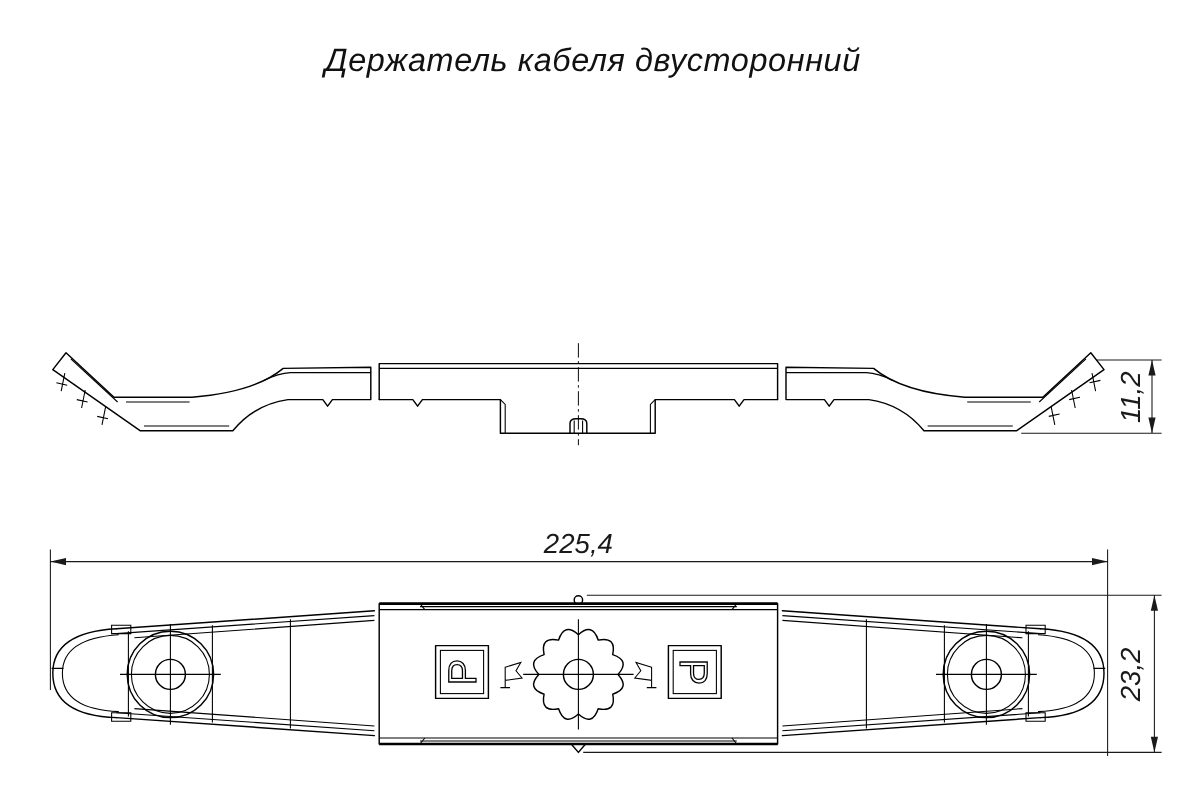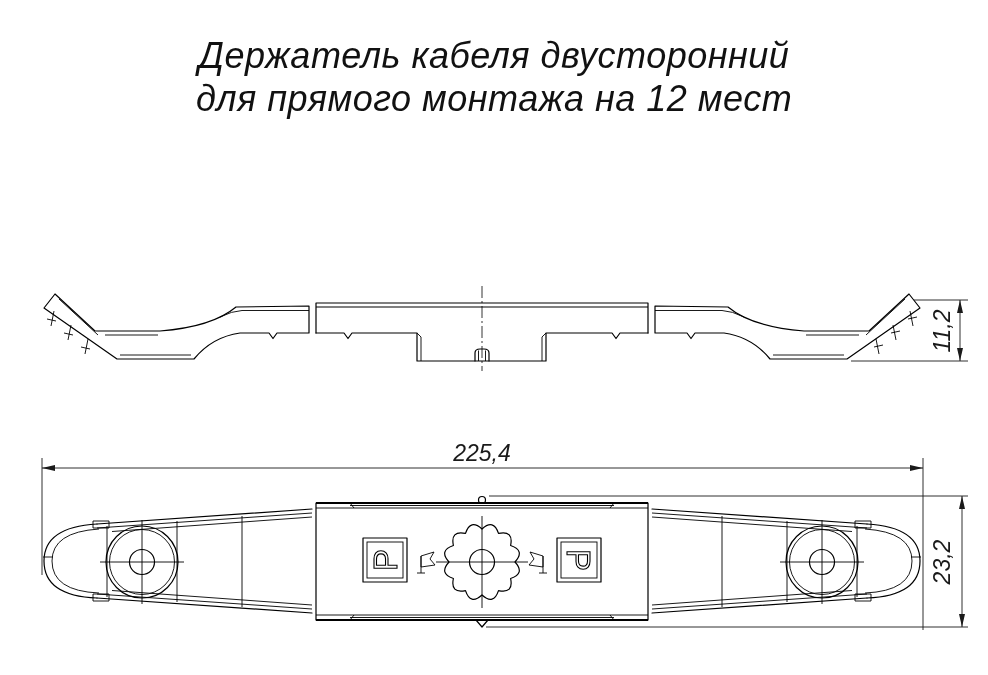--- a/index.html
+++ b/index.html
@@ -2,39 +2,38 @@
 <html><head>
 <meta charset="utf-8">
 <style>
   html,body{margin:0;padding:0;}
   body{
     width:988px;height:675px;position:relative;background:#ffffff;
     font-family:"Liberation Sans", sans-serif;overflow:hidden;
   }
   .title{
     position:absolute;left:0;right:0;top:34px;
-    text-align:center;font-style:italic;font-size:36px;line-height:1.2;
+    text-align:center;font-style:italic;font-size:27px;line-height:1.2;
     color:#111;letter-spacing:0.5px;
   }
   svg{position:absolute;left:0;top:0;}
   .ln{stroke:#000;fill:none;stroke-width:1.2;stroke-linejoin:round;stroke-linecap:round;}
   .thin{stroke:#000;fill:none;stroke-width:0.9;}
   .thick{stroke:#000;fill:none;stroke-width:2.2;}
   .dim{stroke:#1a1a1a;fill:none;stroke-width:0.9;}
   .arrow{fill:#1a1a1a;stroke:none;}
   .cl{stroke:#000;fill:none;stroke-width:0.8;stroke-dasharray:12 3 2 3;}
   .dimtext{font-style:italic;font-size:23px;fill:#1a1a1a;}
   .mark{font-size:33px;fill:none;stroke:#000;stroke-width:1.1;}
 </style>
 </head>
 <body>
 
 <div class="title">
   <div>Держатель кабеля двусторонний</div>
-  <div>для прямого монтажа на 12 мест</div>
 </div>
 
 <svg width="988" height="675" viewBox="0 0 988 675">
 
   <g>
 
     <path class="ln" d="M55,294 L95,331 L105,331 H160 Q212,327 236,307 L309,306 V333 H277 L273,338.5 L269,333 H240 Q212,337 194,359 H117 L44,308 Z"></path>
     <path class="thin" d="M59,299 L98,335 M105,335 H158 M120,355 H191 M220,317 Q232,311 242,310.5 L309,310.5"></path>
 
     <path class="thin" d="M54,311 l-3,15 M47,319 l9,2 M71,325 l-3,15 M64,333 l9,2 M88,339 l-3,15 M81,347 l9,2"></path>

